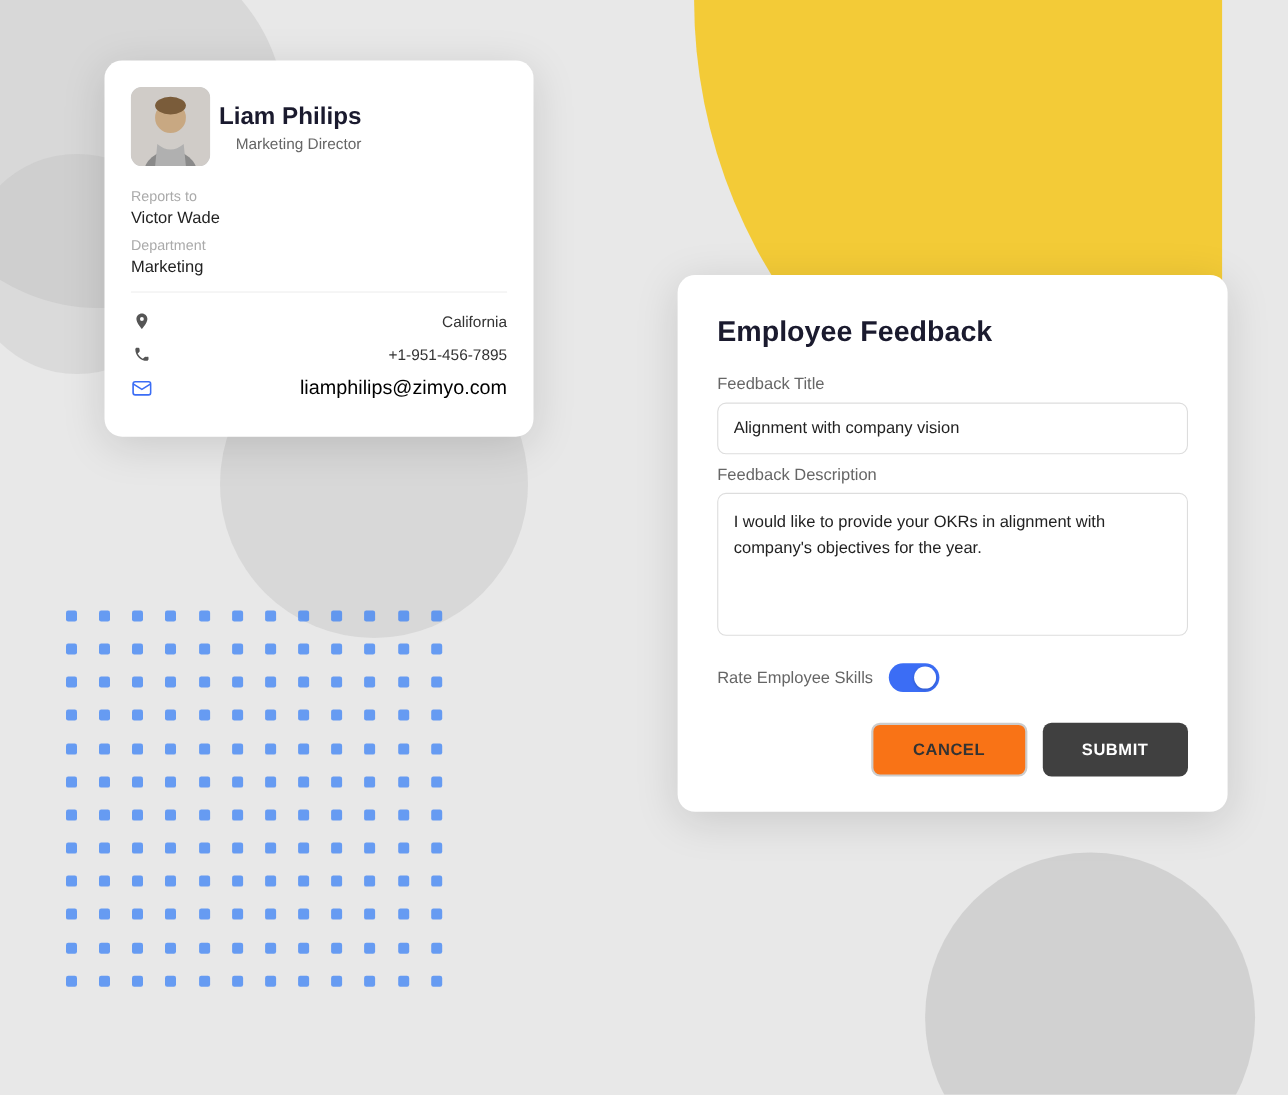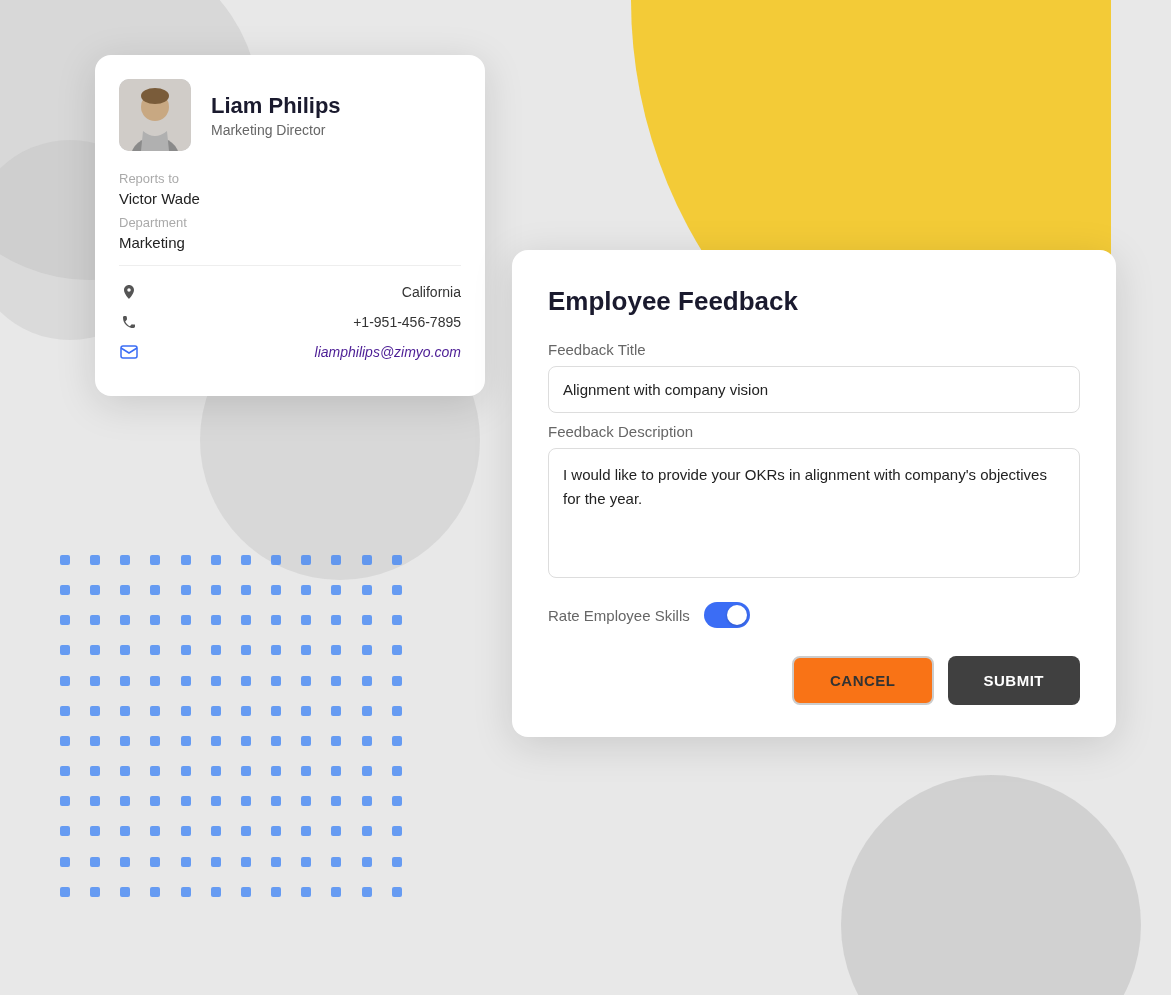--- a/index.html
+++ b/index.html
@@ -81,22 +81,23 @@
       background: #fff;
       border-radius: 16px;
       padding: 24px;
       box-shadow: 0 8px 40px rgba(0,0,0,0.13);
       z-index: 5;
     }
 
     .employee-header {
       display: flex;
       align-items: center;
-      gap: 20px;
+      gap: 8px;
       margin-bottom: 20px;
+      text-align: right;
     }
 
     .avatar {
       width: 72px;
       height: 72px;
       border-radius: 10px;
       background: #c8c8c8;
       overflow: hidden;
       flex-shrink: 0;
       display: flex;
@@ -156,31 +157,30 @@
     .contact-icon {
       width: 20px;
       height: 20px;
       display: flex;
       align-items: center;
       justify-content: center;
       flex-shrink: 0;
     }
 
     .email-text {
-      color: #4c1d95;
-      font-size: 14px;
-      font-style: italic;
+      color: #000000;
+      font-size: 18px;
     }
 
     
     .feedback-card {
       position: absolute;
       top: 250px;
       right: 55px;
-      width: 604px;
+      width: 500px;
       background: #fff;
       border-radius: 16px;
       padding: 36px 36px 32px 36px;
       box-shadow: 0 8px 40px rgba(0,0,0,0.13);
       z-index: 5;
     }
 
     .feedback-title {
       font-size: 26px;
       font-weight: 700;

